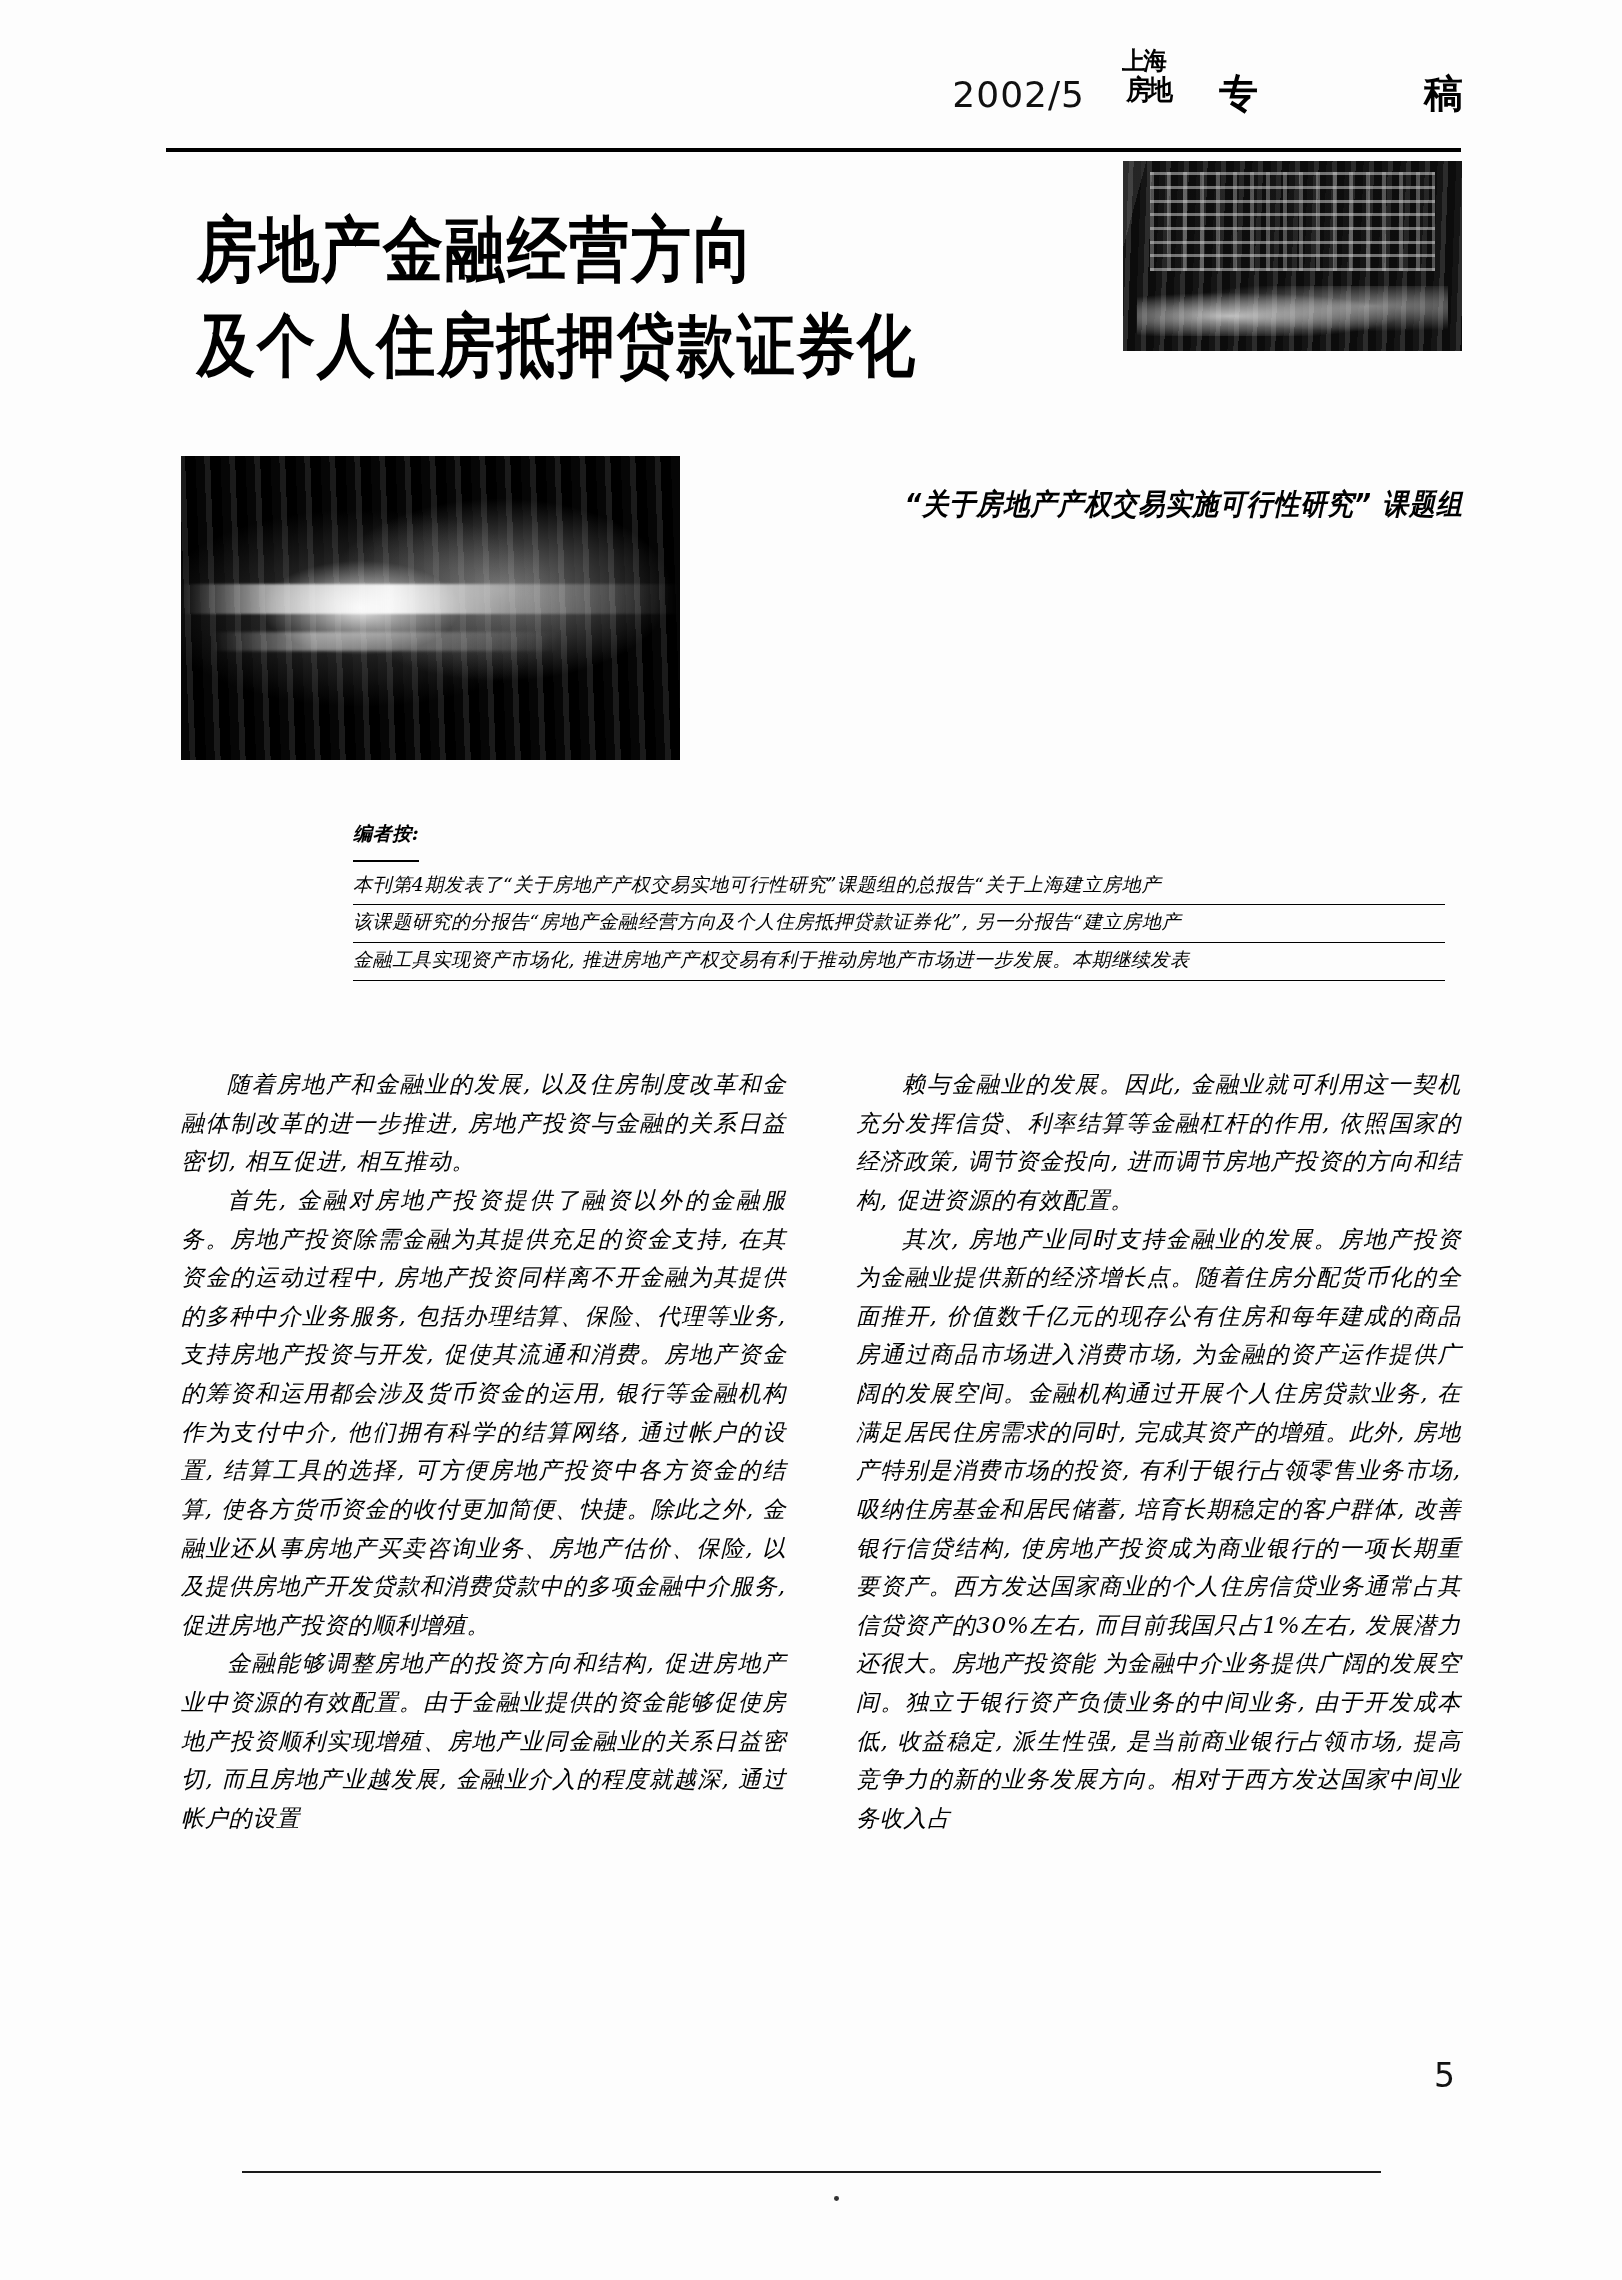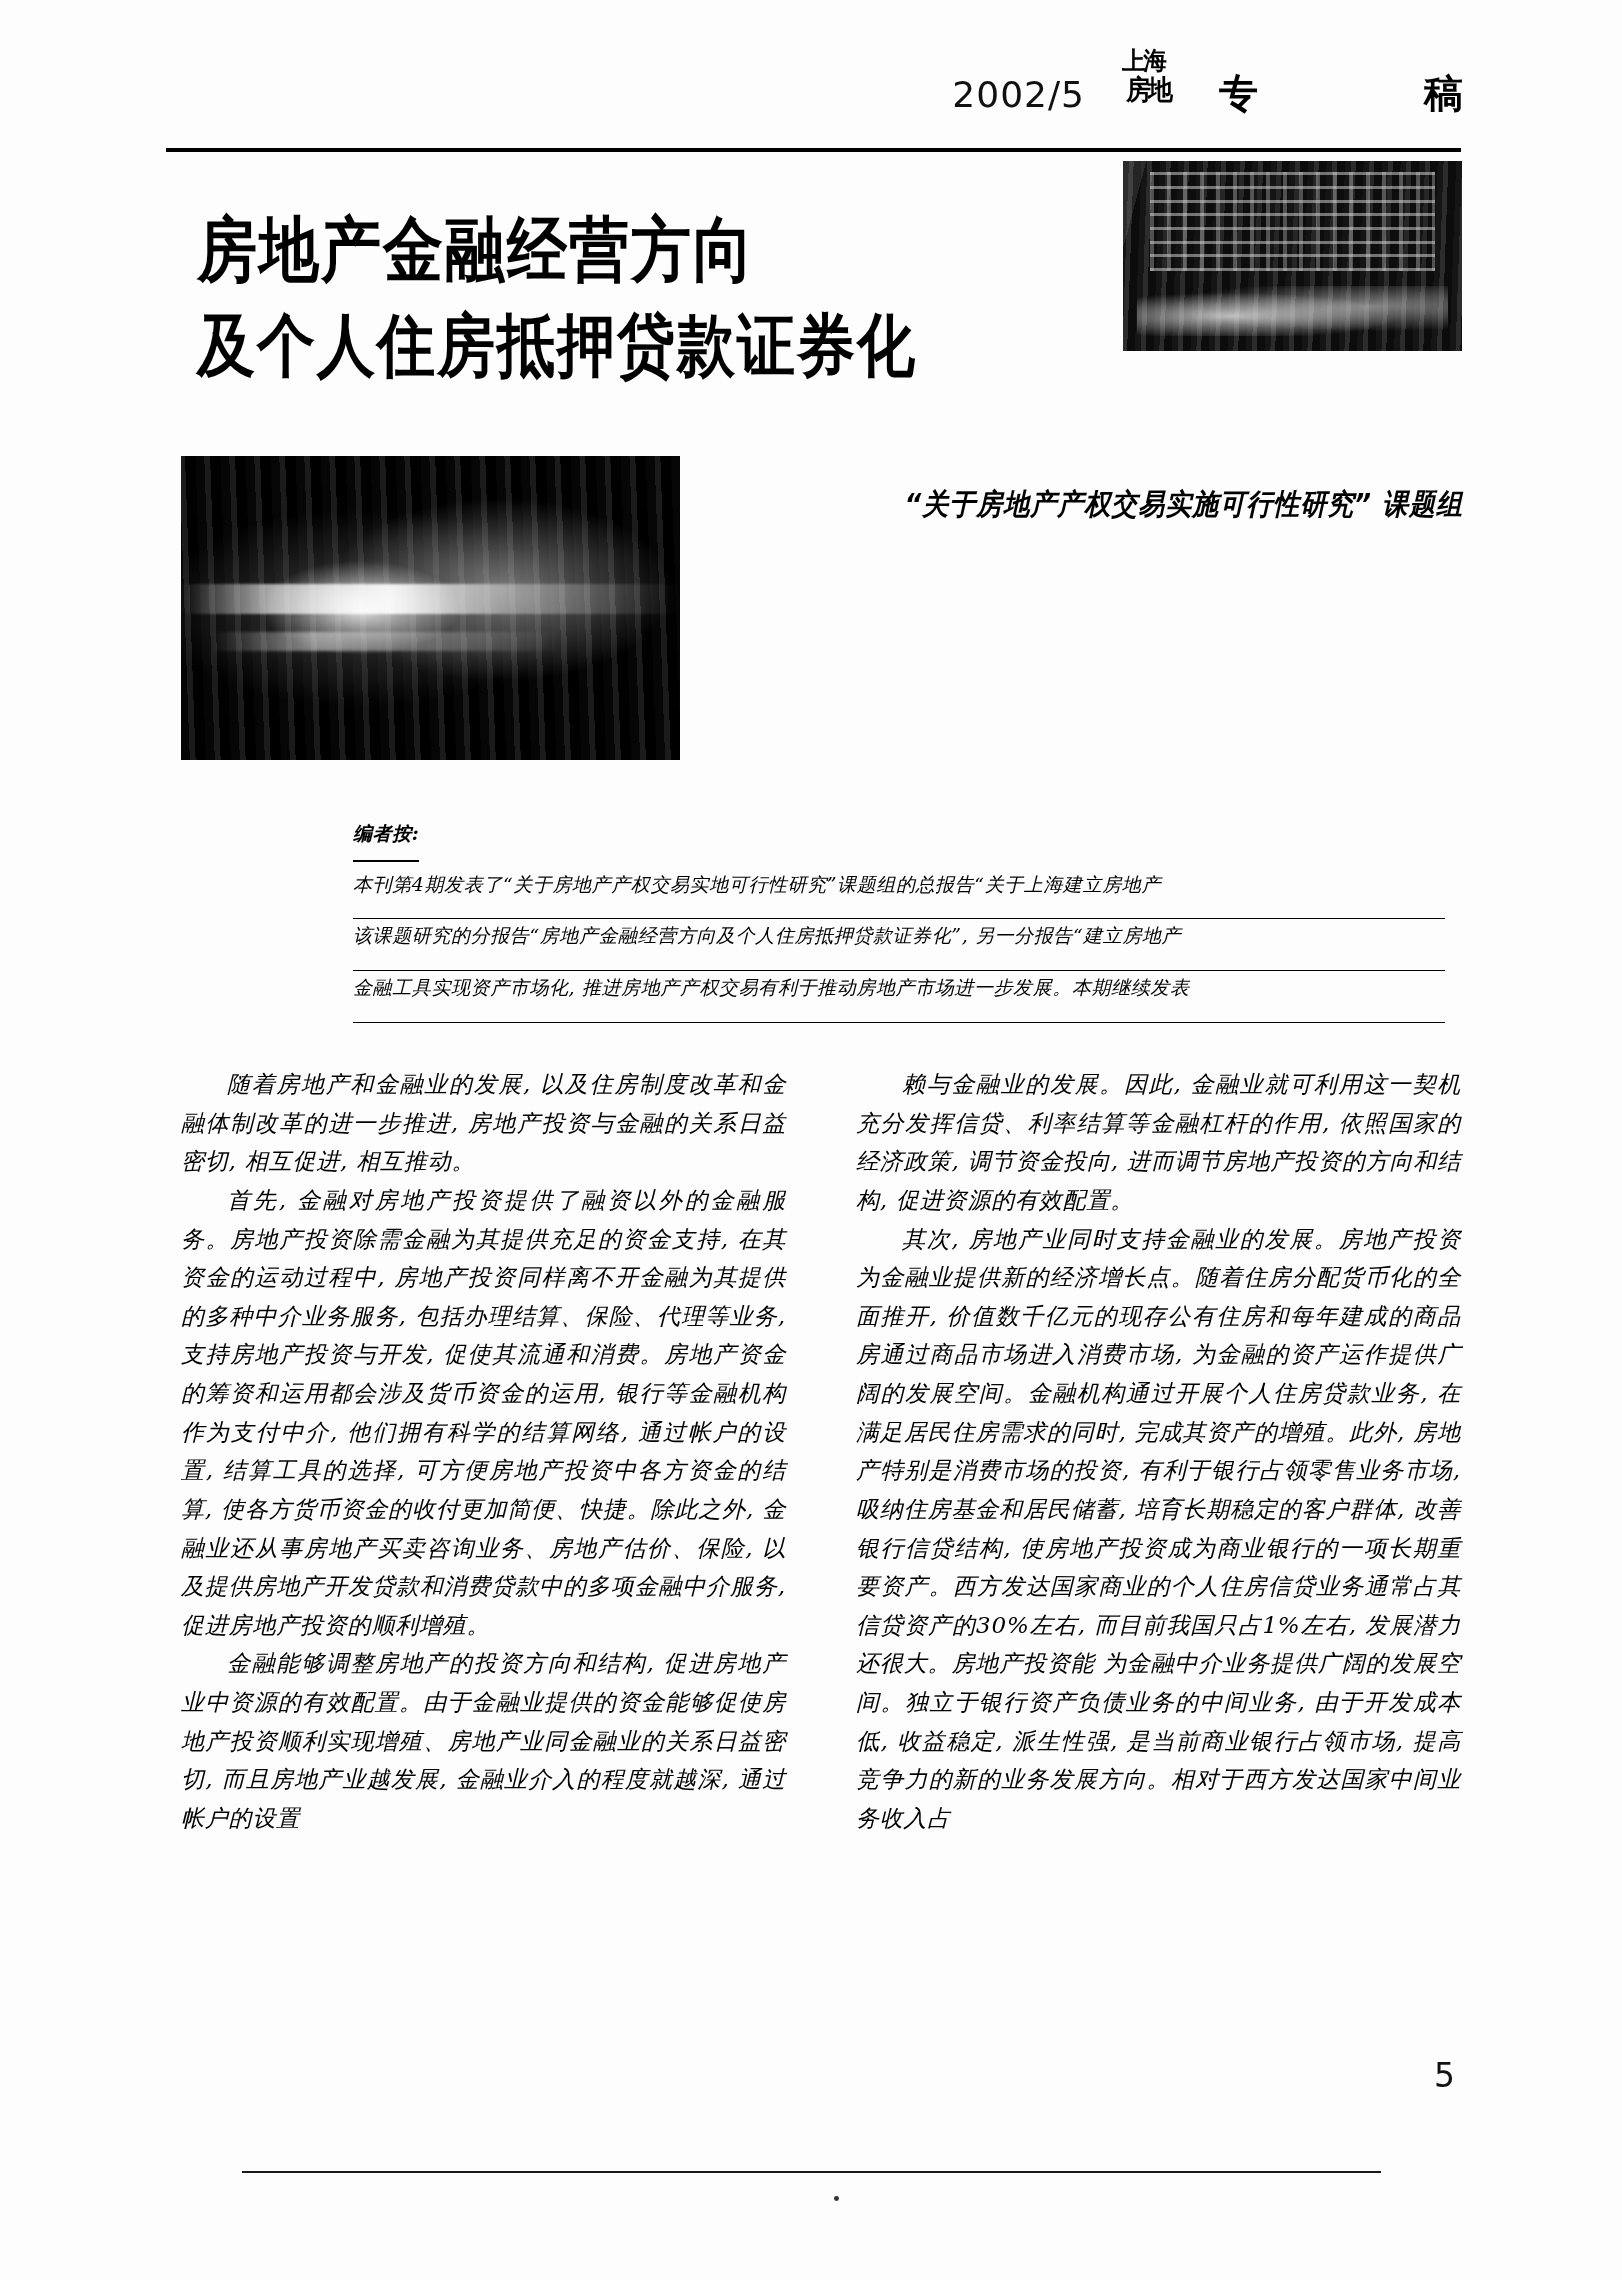--- a/index.html
+++ b/index.html
@@ -212,21 +212,21 @@
   .ednote-label {
     font-weight: bold;
     display: inline-block;
     border-bottom: 2.9px solid #000;
     padding-bottom: 10px;
     margin-bottom: 5.9px;
   }
   .ednote-body p {
     margin: 0;
     border-bottom: 1.6px solid #000;
-    padding-bottom: 18px;
+    padding-bottom: 4px;
     white-space: nowrap;
     overflow: hidden;
   }
 
   
   .columns {
     position: absolute;
     left: 181px;
     top: 1065px;
     width: 1280px;

